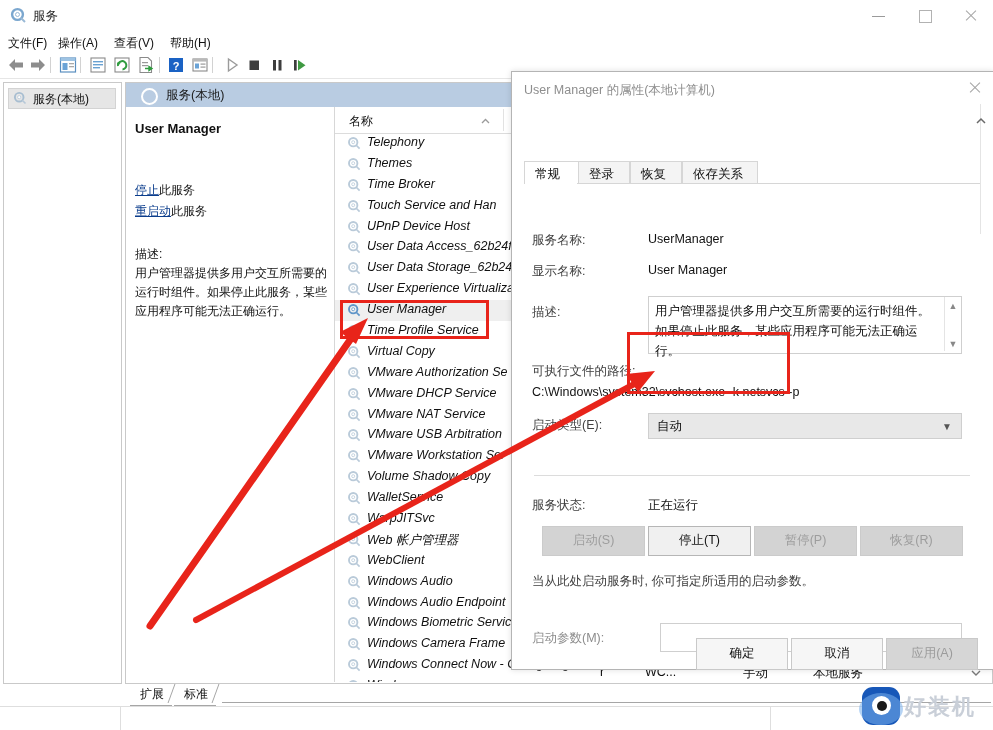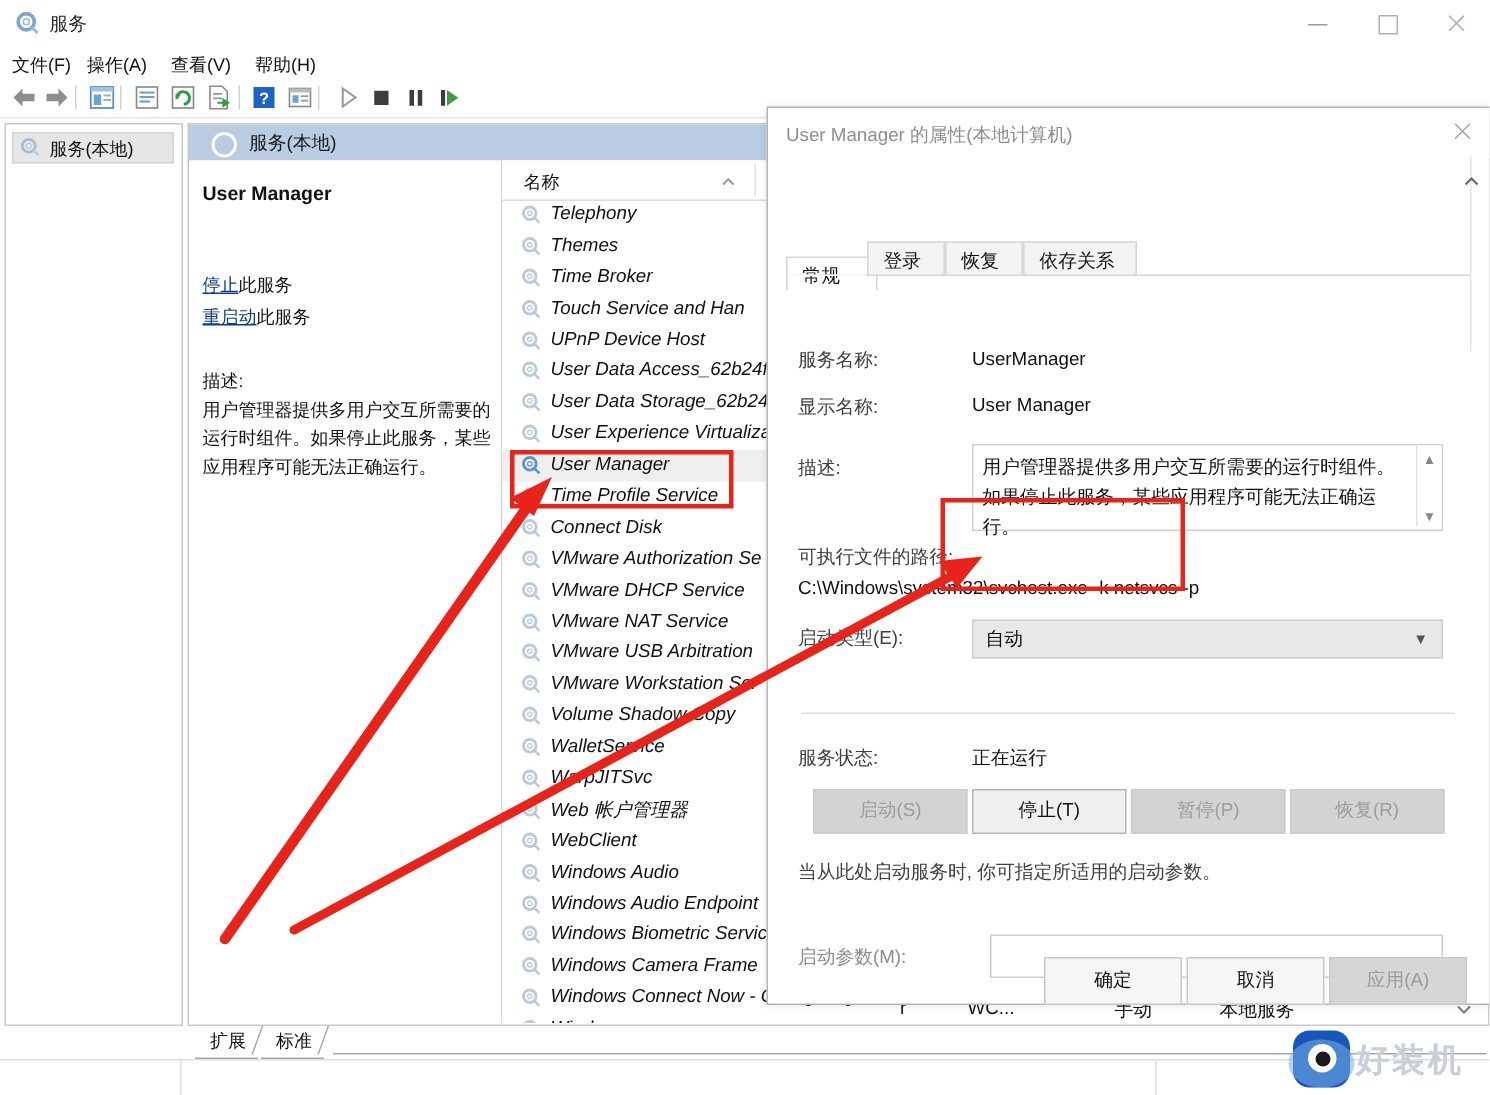--- a/index.html
+++ b/index.html
@@ -343,21 +343,21 @@
               <path d="M9 9 L12.6 12.6" stroke="#b9cad9" stroke-width="1.7"></path>
             </svg>
             <span class="nm">Time Profile Service</span>
           </div>
           <div class="row">
             <svg class="gic" viewBox="0 0 14 14">
               <circle cx="6.2" cy="6.2" r="4.2" fill="none" stroke="#b9cad9" stroke-width="1.9"></circle>
               <circle cx="6.2" cy="6.2" r="1.5" fill="#fff" stroke="#b9cad9" stroke-width=".8"></circle>
               <path d="M9 9 L12.6 12.6" stroke="#b9cad9" stroke-width="1.7"></path>
             </svg>
-            <span class="nm">Connect Disk</span>
+            <span class="nm">Virtual Copy</span>
           </div>
           <div class="row">
             <svg class="gic" viewBox="0 0 14 14">
               <circle cx="6.2" cy="6.2" r="4.2" fill="none" stroke="#b9cad9" stroke-width="1.9"></circle>
               <circle cx="6.2" cy="6.2" r="1.5" fill="#fff" stroke="#b9cad9" stroke-width=".8"></circle>
               <path d="M9 9 L12.6 12.6" stroke="#b9cad9" stroke-width="1.7"></path>
             </svg>
             <span class="nm">VMware Authorization Se</span>
           </div>
           <div class="row">
@@ -513,21 +513,21 @@
 
     <div class="dlg-title">
       <span class="t">User Manager 的属性(本地计算机)</span>
       <div class="dlg-x">
           <i class="a"></i>
           <i class="b"></i>
         </div>
     </div>
 
     <div>
-      <div class="dtab active" style="left:12px;width:61px;top:99px"><span>常规</span></div>
+      <div class="dtab active" style="left:12px;width:61px;top:89px"><span>常规</span></div>
       <div class="dtab" style="left:66px;width:52px;top:89px"><span>登录</span></div>
       <div class="dtab" style="left:118px;width:52px;top:89px"><span>恢复</span></div>
       <div class="dtab" style="left:170px;width:76px;top:89px"><span>依存关系</span></div>
       <div style="position:absolute;left:12px;top:111px;width:456px;height:1px;background:#d6d6d6;"></div>
       <div style="position:absolute;left:13px;top:111px;width:52px;height:1px;background:#fff;"></div>
     </div>
 
     <div class="dlg-body">
 
       <span class="f-lbl" style="left:8px;top:24px">服务名称:</span>

